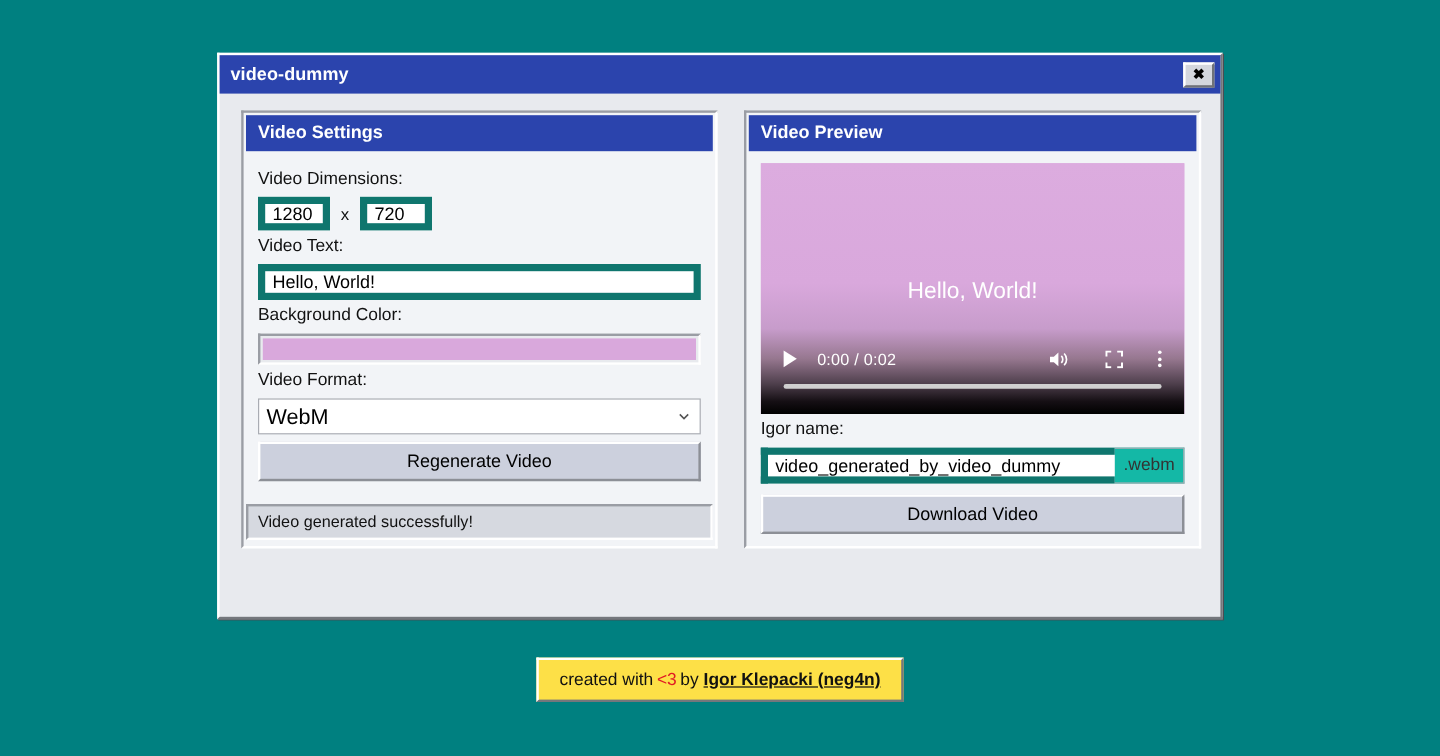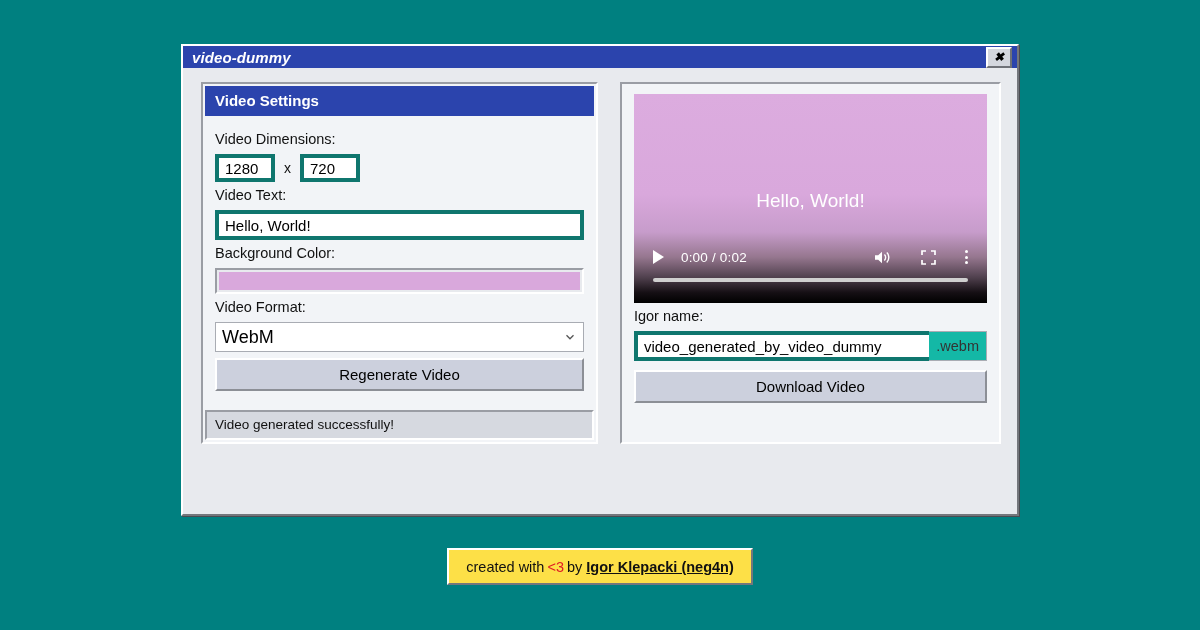--- a/index.html
+++ b/index.html
@@ -24,28 +24,27 @@
     height: 472px;
     background: #e8eaee;
     border-top: 2px solid #ffffff;
     border-left: 2px solid #ffffff;
     border-right: 2px solid #74777c;
     border-bottom: 2px solid #74777c;
     box-shadow: 1px 1px 0 0 #4a4d52;
     box-sizing: border-box;
   }
   .titlebar {
-    height: 22px;
+    height: 32px;
     background: #2b44ad;
     display: flex;
     align-items: center;
     justify-content: space-between;
     padding: 0 5px 0 9px;
     box-sizing: border-box;
-    font-style: italic;
   }
   .title-text {
     color: #ffffff;
     font-size: 15px;
     font-weight: bold;
     letter-spacing: 0.1px;
   }
   .close-btn {
     width: 26px;
     height: 21px;
@@ -95,21 +94,21 @@
 
   .field-label {
     font-size: 14.5px;
     color: #111;
     margin: 5px 0 7px 0;
   }
 
   
   .text-input {
     background: #ffffff;
-    border: 4px solid #0f766e;
+    border: 6px solid #0f766e;
     font-family: "Liberation Sans", sans-serif;
     font-size: 15px;
     color: #000;
     padding: 4px 6px;
     box-sizing: border-box;
     outline: none;
   }
   .dims-row {
     display: flex;
     align-items: center;
@@ -355,20 +354,21 @@
           </svg>
         </div>
 
         <button class="btn btn-regen">Regenerate Video</button>
       </div>
 
       <div class="status-bar">Video generated successfully!</div>
     </div>
 
     <div class="panel panel-right">
+      <div class="panel-header">Video Preview</div>
       <div class="panel-inner">
 
         <div class="video-box">
           <div class="video-fill"></div>
           <div class="video-text">Hello, World!</div>
 
           <div class="video-controls">
             <div class="controls-row">
               <div class="ctl">
                 <span class="play-tri"></span>

